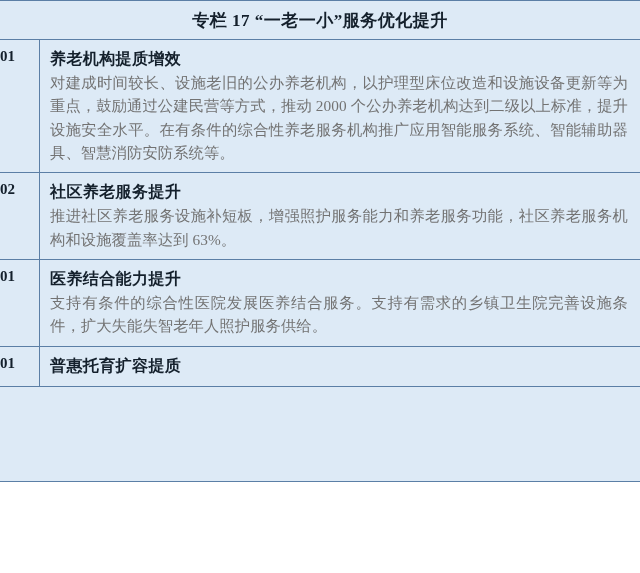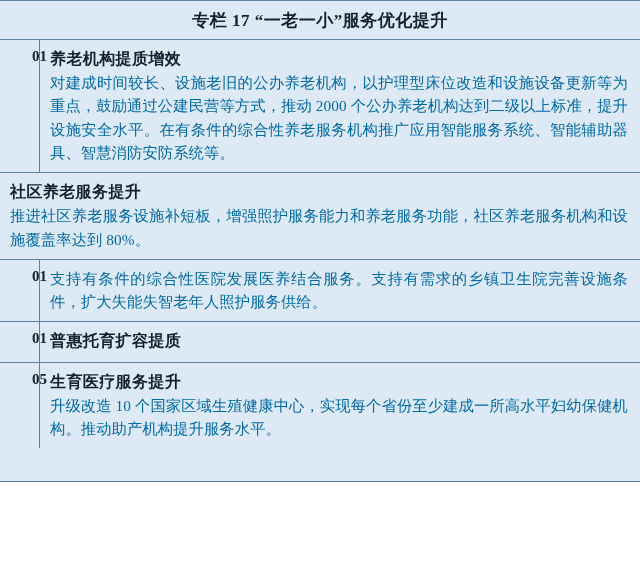--- a/index.html
+++ b/index.html
@@ -55,38 +55,37 @@
   .num-cell {
     width: 40px;
     min-width: 40px;
     box-sizing: border-box;
     padding-top: 8px;
     text-align: left;
     font-size: 15px;
     font-weight: bold;
     color: #14202c;
     border-right: 1px solid #5b7fa6;
-    padding-left: 32px;
   }
   .content-cell {
     flex: 1;
     box-sizing: border-box;
     padding: 7px 12px 8px 10px;
   }
   .item-title {
     font-size: 16px;
     font-weight: bold;
     color: #14202c;
     line-height: 1.45;
     margin-bottom: 1px;
     letter-spacing: 0.4px;
   }
   .item-body {
     font-size: 15.3px;
-    color: #0369a1;
+    color: #737373;
     line-height: 1.52;
     text-align: justify;
     text-justify: inter-ideograph;
     letter-spacing: 0.1px;
   }
 </style>
 </head>
 <body>
 
 <div class="box">
@@ -99,42 +98,37 @@
 
     <div class="row">
       <div class="num-cell">01</div>
       <div class="content-cell">
         <div class="item-title">养老机构提质增效</div>
         <div class="item-body">对建成时间较长、设施老旧的公办养老机构，以护理型床位改造和设施设备更新等为重点，鼓励通过公建民营等方式，推动 2000 个公办养老机构达到二级以上标准，提升设施安全水平。在有条件的综合性养老服务机构推广应用智能服务系统、智能辅助器具、智慧消防安防系统等。</div>
       </div>
     </div>
 
     <div class="row">
+      <div class="num-cell">02</div>
       <div class="content-cell">
         <div class="item-title">社区养老服务提升</div>
-        <div class="item-body">推进社区养老服务设施补短板，增强照护服务能力和养老服务功能，社区养老服务机构和设施覆盖率达到 80%。</div>
+        <div class="item-body">推进社区养老服务设施补短板，增强照护服务能力和养老服务功能，社区养老服务机构和设施覆盖率达到 63%。</div>
       </div>
     </div>
 
     <div class="row">
       <div class="num-cell">01</div>
       <div class="content-cell">
+        <div class="item-title">医养结合能力提升</div>
         <div class="item-body">支持有条件的综合性医院发展医养结合服务。支持有需求的乡镇卫生院完善设施条件，扩大失能失智老年人照护服务供给。</div>
       </div>
     </div>
 
     <div class="row">
       <div class="num-cell">01</div>
       <div class="content-cell">
         <div class="item-title">普惠托育扩容提质</div>
       </div>
     </div>
 
-    <div class="row last">
-      <div class="num-cell">05</div>
-      <div class="content-cell">
-        <div class="item-title">生育医疗服务提升</div>
-        <div class="item-body">升级改造 10 个国家区域生殖健康中心，实现每个省份至少建成一所高水平妇幼保健机构。推动助产机构提升服务水平。</div>
-      </div>
-    </div>
 
   </div>
 </div>
 
 </body></html>

